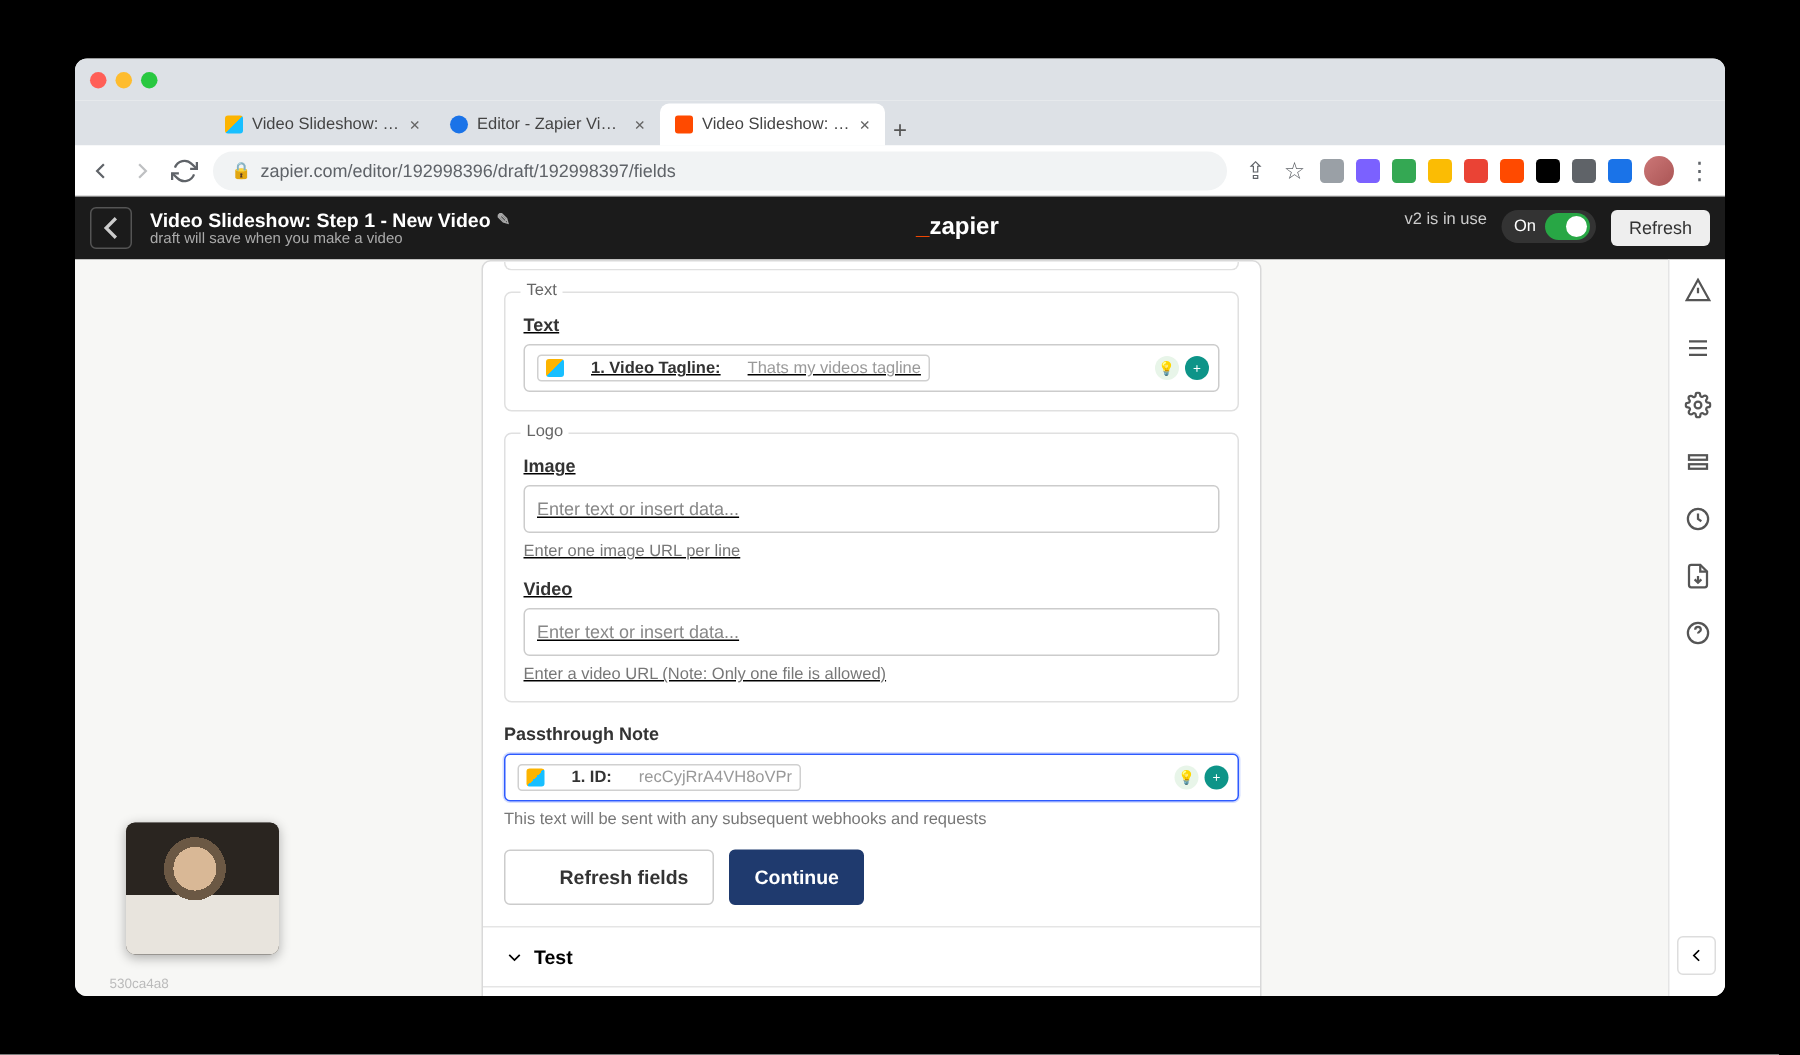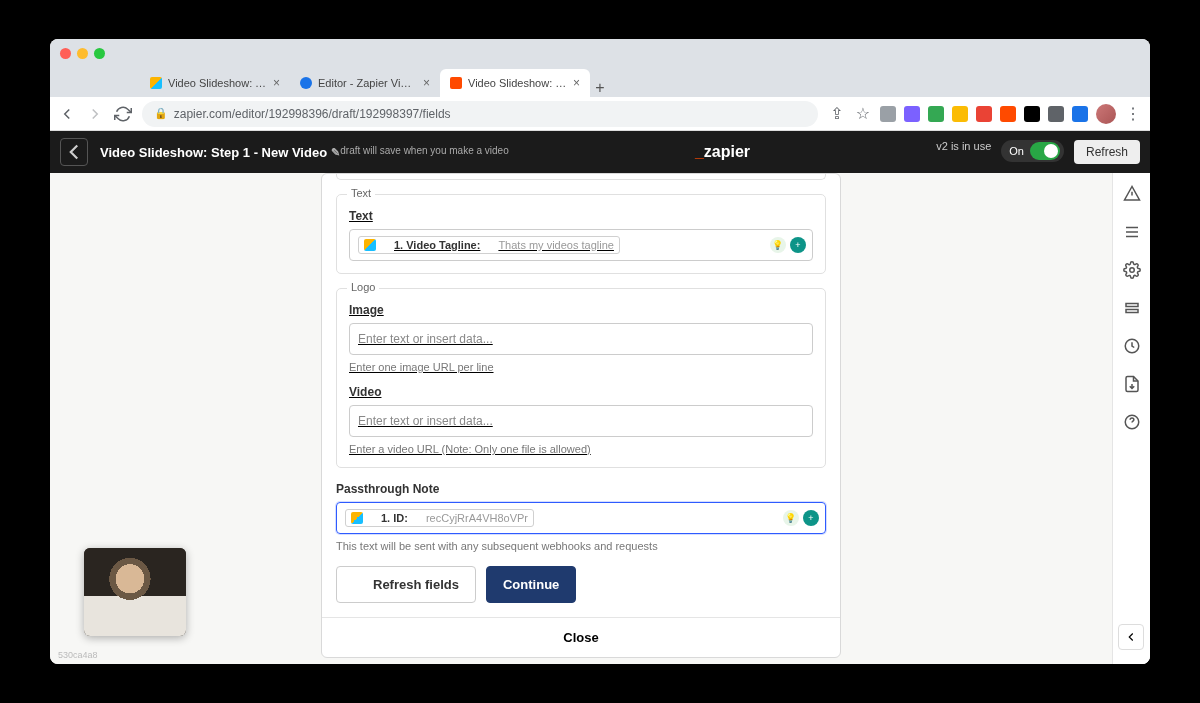--- a/index.html
+++ b/index.html
@@ -30,21 +30,21 @@
 .urlbox { flex: 1; background: #f1f3f4; border-radius: 14px; height: 26px; display: flex; align-items: center; padding: 0 12px; font-size: 12px; color: #5f6368; gap:6px; }
 .urlbox .lock { font-size: 11px; }
 .ext-icons { display: flex; gap: 8px; align-items: center; }
 .ext { width: 16px; height: 16px; border-radius: 3px; background: #888; }
 .ext.c1{background:#9aa0a6}.ext.c2{background:#7b61ff}.ext.c3{background:#34a853}.ext.c4{background:#fbbc04}.ext.c5{background:#ea4335}.ext.c6{background:#ff4a00}.ext.c7{background:#000}.ext.c8{background:#5f6368}.ext.c9{background:#1a73e8}
 .avatar { width: 20px; height: 20px; border-radius:50%; background: linear-gradient(135deg,#c77,#a55); }
 
 
 .app-header { background: #1b1b1b; height: 42px; display: flex; align-items: center; padding: 0 10px; color: #fff; gap: 12px; }
 .back-btn { width: 28px; height: 28px; border: 1px solid #555; border-radius: 4px; display:flex; align-items:center; justify-content:center; color:#ccc; }
-.header-title { display:flex; flex-direction:row; font-size: 13px; font-weight: 600; }
+.header-title { display:flex; flex-direction:column; font-size: 13px; font-weight: 600; }
 .header-title .sub { font-size: 10px; font-weight: 400; color: #aaa; }
 .header-title .ttl { display:flex; align-items:center; gap:4px; }
 .logo { flex:1; display:flex; justify-content:center; }
 .logo-text { color:#fff; font-weight:700; font-size:16px; }
 .logo-text .und { color:#ff4a00; }
 .header-right { display:flex; align-items:flex-start; gap:10px; font-size:12px; }
 .toggle-wrap { display:flex; align-items:center; gap:6px; background:#333; border-radius:14px; padding:2px 4px 2px 8px; }
 .toggle { width: 30px; height: 18px; background: #28a745; border-radius: 10px; position: relative; }
 .toggle::after { content:''; position:absolute; right:2px; top:2px; width:14px; height:14px; background:#fff; border-radius:50%; }
 .publish { background:#eee; color:#333; padding:5px 12px; border-radius:4px; font-size:12px; font-weight:500; }
@@ -76,21 +76,21 @@
 .btn { padding:10px 16px; border-radius:4px; font-size:13px; font-weight:600; cursor:pointer; }
 .btn.secondary { background:#fff; border:1px solid #ccc; color:#333;padding-left:36px; }
 .btn.primary { background:#1f3a6e; border:1px solid #1f3a6e; color:#fff; }
 
 .test-row { border-top:1px solid #e5e5e5; padding:12px 14px; display:flex; align-items:center; gap:6px; font-size:13px; font-weight:600; }
 .close-row { border-top:1px solid #e5e5e5; padding:12px; text-align:center; font-size:13px; font-weight:600; }
 
 .webcam { position:absolute; left:34px; bottom:28px; width:102px; height:88px; border-radius:6px; background:#3a3530; overflow:hidden; box-shadow:0 2px 8px rgba(0,0,0,0.3); }
 .webcam::before { content:''; position:absolute; inset:0; background: radial-gradient(ellipse at 45% 35%, #d9b896 0 18%, #6b5844 18% 26%, transparent 26%), linear-gradient(180deg, #2a2520 0 55%, #e8e4dd 55% 100%); }
 
-.footer-label { position:absolute; left:8px; bottom:4px; font-size:9px; color:#bbb; }
+.footer-label { position:absolute; left:23px; bottom:4px; font-size:9px; color:#bbb; }
 
 svg { width:100%; height:100%; }
 </style>
 </head>
 <body>
 
 <div class="browser-window">
 
   <div class="titlebar">
     <div class="traffic">
@@ -234,20 +234,28 @@
             </span>
           </div>
           <div class="helper" style="margin-bottom:14px">This text will be sent with any subsequent webhooks and requests</div>
         </div>
 
         <div class="buttons">
           <div class="btn secondary">Refresh fields</div>
           <div class="btn primary">Continue</div>
         </div>
 
+        <div class="test-row">
+          <span style="width:14px;display:inline-flex">
+              <svg viewBox="0 0 24 24" fill="none" stroke="currentColor" stroke-width="2">
+                <path d="M6 9l6 6 6-6"></path>
+              </svg>
+            </span>
+          <span>Test</span>
+        </div>
         <div class="close-row">Close</div>
       </div>
 
       <div class="footer-label">530ca4a8</div>
       <div class="webcam"></div>
     </div>
 
     <div class="right-rail">
       <div class="rail-icon">
           <svg viewBox="0 0 24 24" fill="none" stroke="currentColor" stroke-width="2">

